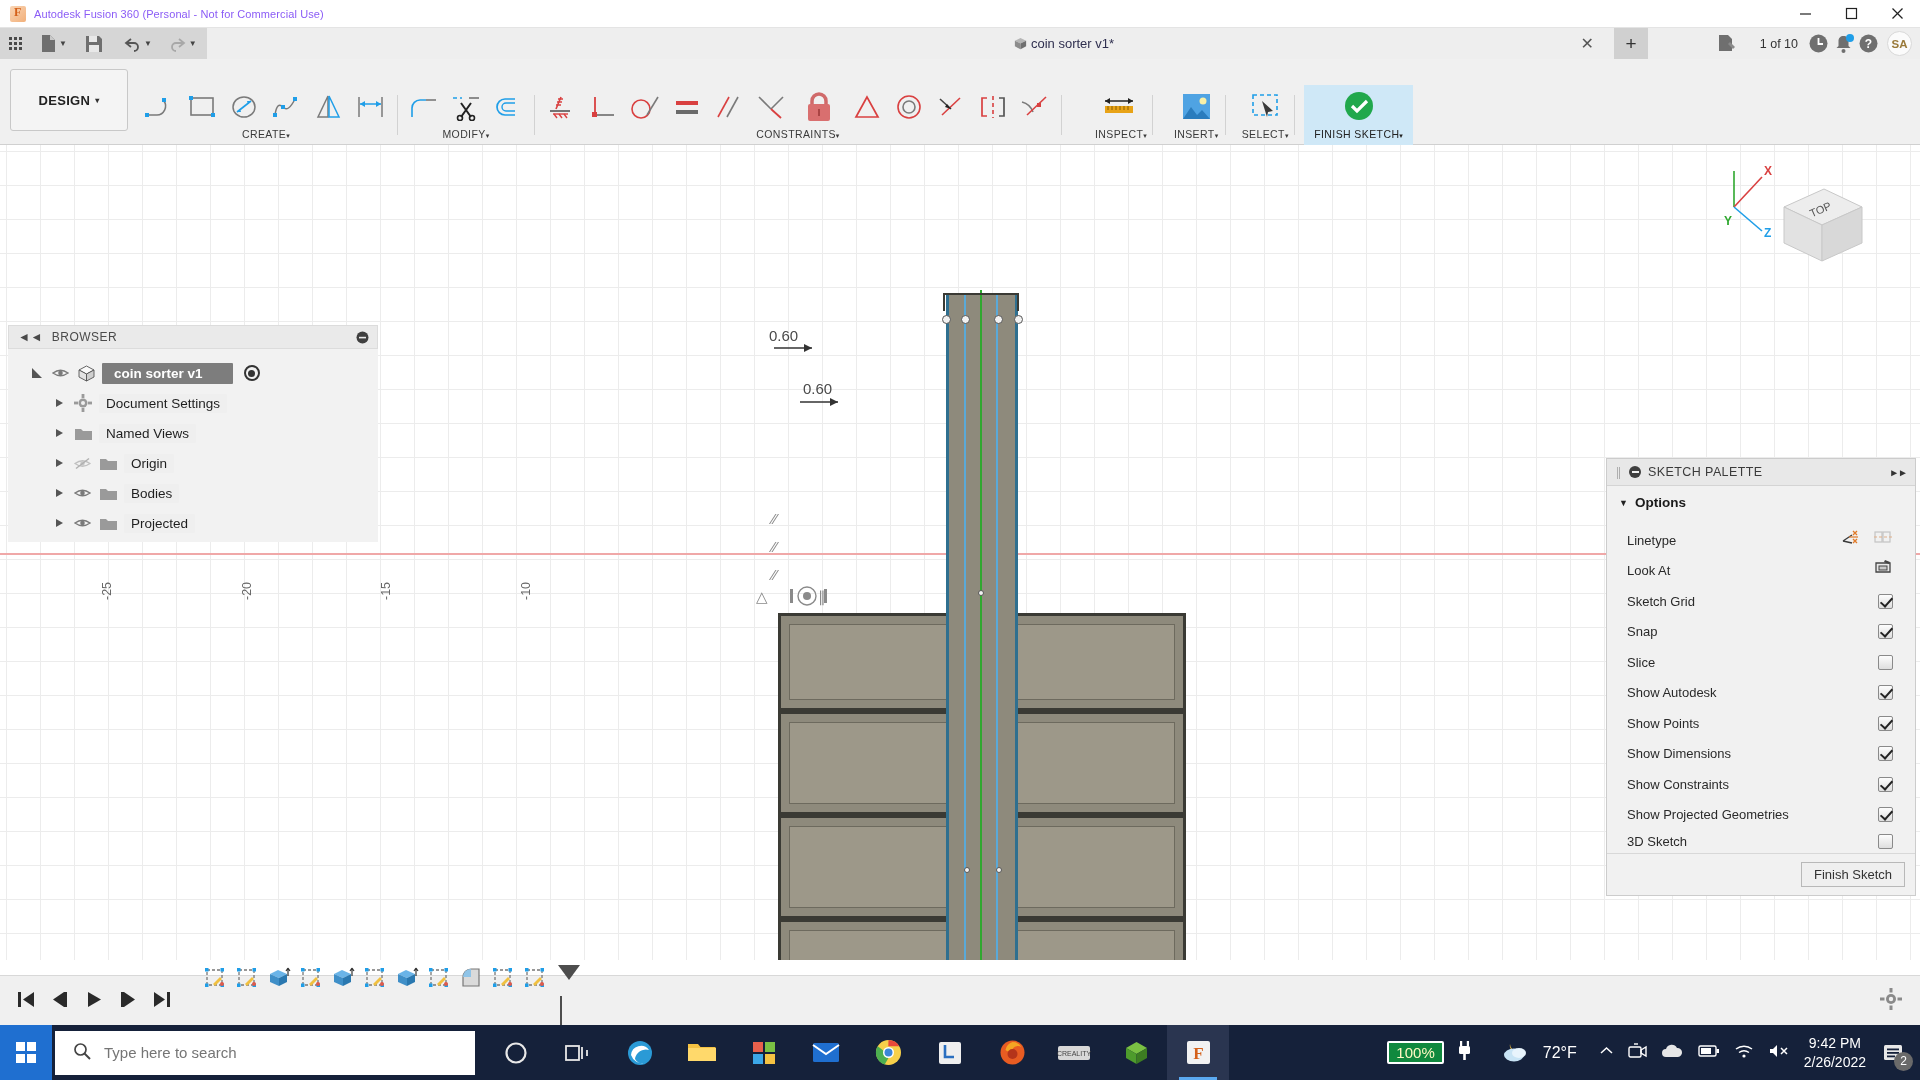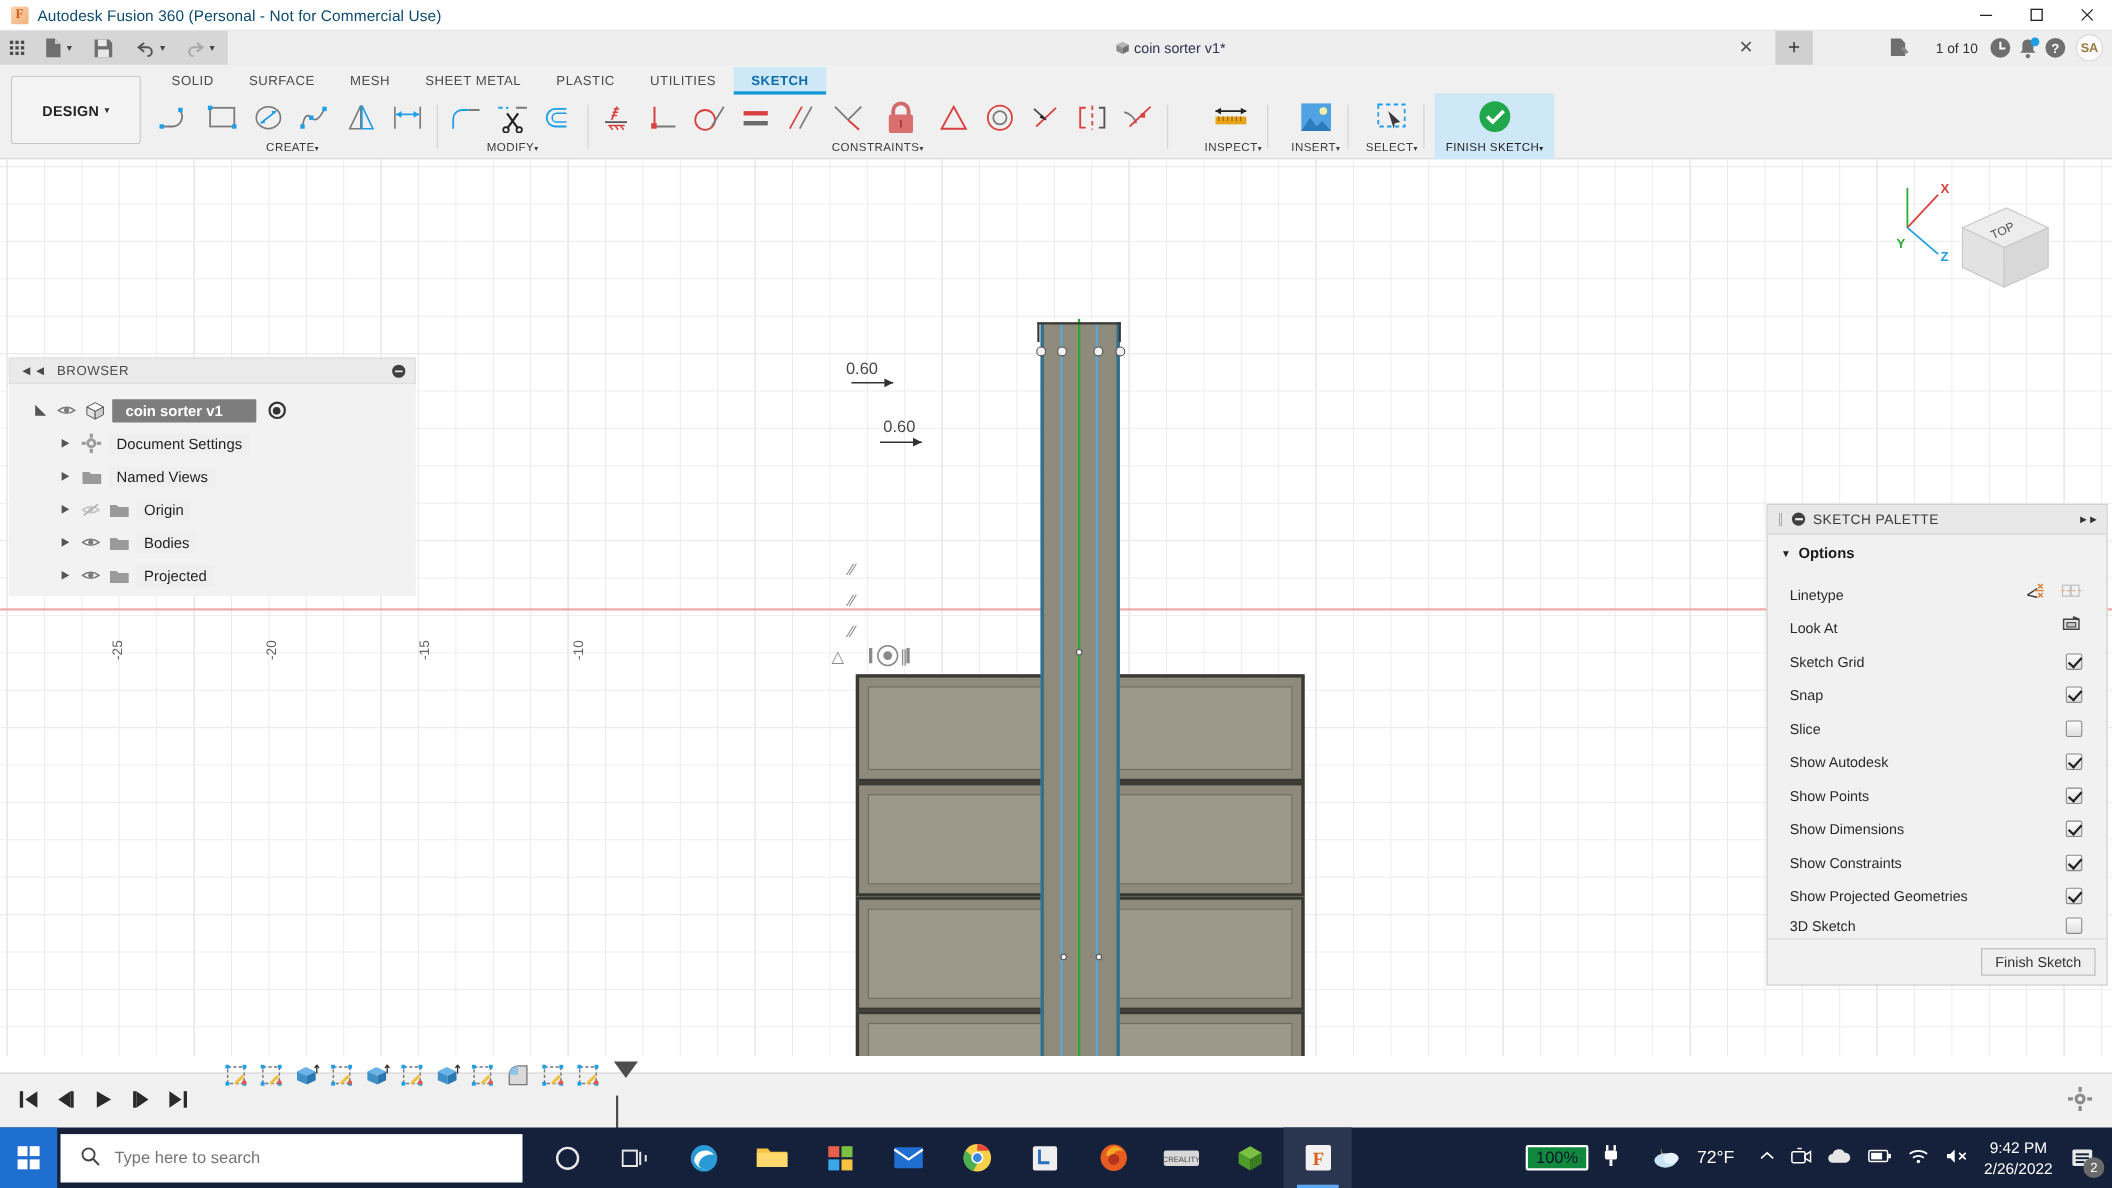--- a/index.html
+++ b/index.html
@@ -20,21 +20,21 @@
   #app-logo {
     width: 16px; height: 16px; margin: 0 8px 0 10px;
     background: linear-gradient(135deg,#f9d5b5 0%,#f2b07a 100%);
     border-radius: 2px; position: relative; flex: none;
   }
   #app-logo::after {
     content: "F"; position: absolute; left: 4px; top: -1px;
     font-size: 12px; font-weight: bold; color: #d4601a;
     font-family: "Liberation Serif", serif;
   }
-  #app-title { font-size: 14px; color: #0c4a6e; letter-spacing: .1px; }
+  #app-title { font-size: 11px; color: #8b5cf6; letter-spacing: .1px; }
   #winbtns { margin-left: auto; display: flex; height: 100%; }
   .winbtn {
     width: 46px; height: 100%; display: flex; align-items: center;
     justify-content: center; color: #222;
   }
   .winbtn svg { display:block; }
 
   
   #qabar {
     height: 31px; background: #d6d6d6; display: flex; align-items: center;
@@ -342,21 +342,21 @@
   .tb-app.active { background: #2a3550; }
   .tb-app.active::after {
     content: ""; position: absolute; bottom: 0; left: 12px; right: 12px;
     height: 3px; background: #5aa9f0;
   }
   #tray {
     margin-left: auto; display: flex; align-items: center; gap: 14px;
     padding-right: 14px; color: #fff;
   }
   #battery-badge {
-    background: #10893e; border: 2px solid #fff; color: #0f172a; font-size: 15px;
+    background: #10893e; border: 2px solid #fff; color: #fef9c3; font-size: 15px;
     padding: 1px 7px; border-radius: 2px; font-weight: 500;
   }
   #tray .temp { font-size: 16px; color: #fff; }
   #clock { font-size: 14px; line-height: 1.35; text-align: center; color: #fff; }
   #notif {
     position: relative; width: 26px; height: 26px; display:flex;
     align-items:center; justify-content:center;
   }
   #notif .badge {
     position: absolute; right: -7px; bottom: -5px; width: 19px; height: 19px;
@@ -473,29 +473,20 @@
     </div>
   </div>
 </div>
 
 <div id="ribbon">
   <div id="design-box">
     <span>DESIGN</span>
     <span class="caret">▾</span>
   </div>
 
-  <div id="tabrow">
-    <div class="rtab">SOLID</div>
-    <div class="rtab">SURFACE</div>
-    <div class="rtab">MESH</div>
-    <div class="rtab">SHEET METAL</div>
-    <div class="rtab">PLASTIC</div>
-    <div class="rtab">UTILITIES</div>
-    <div class="rtab active">SKETCH</div>
-  </div>
 
   <div id="toolsrow">
 
     <div class="tgroup">
       <div class="tg-icons">
         <div class="tool">
           <svg width="34" height="28" viewBox="0 0 34 28">
               <path d="M3 22 h10 a9 9 0 0 0 7 -14" fill="none" stroke="#7a7a7a" stroke-width="1.6"></path>
               <rect x="1" y="20" width="4" height="4" fill="#1f9ee8"></rect>
               <rect x="18" y="5" width="4" height="4" fill="#1f9ee8"></rect>

